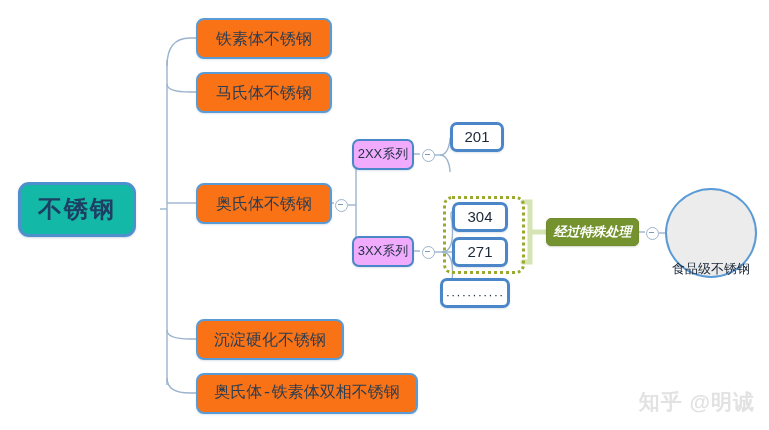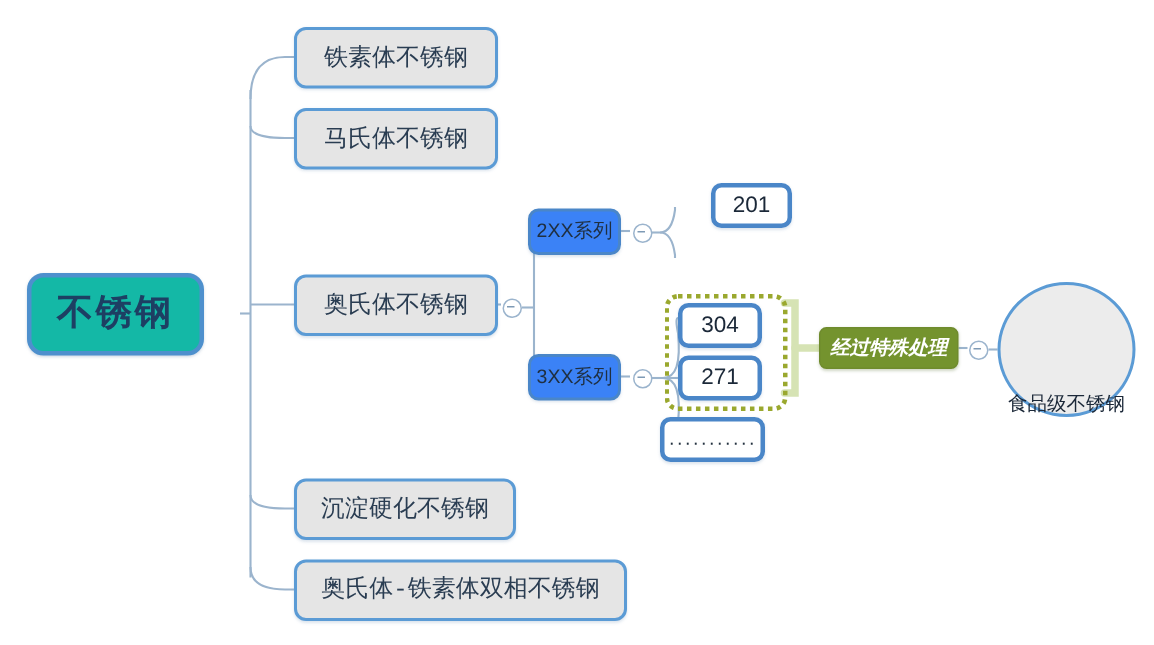--- a/index.html
+++ b/index.html
@@ -46,30 +46,30 @@
     color: #1d3f63;
     font-size: 24px;
     font-weight: bold;
     letter-spacing: 2px;
     box-shadow: 0 1px 2px rgba(120,150,180,0.35);
   }
   
   .node-l1 {
     border: 2px solid #5b9bd5;
     border-radius: 8px;
-    background: #e5e5e5;
+    background: #f97316;
     color: #2a3d52;
     font-size: 16px;
     box-shadow: 0 1px 2px rgba(140,165,195,0.3);
   }
   
   .node-l2 {
     border: 2px solid #4a86c8;
     border-radius: 7px;
-    background: #3b82f6;
+    background: #f0abfc;
     color: #1f2f40;
     font-size: 13px;
     box-shadow: 0 1px 2px rgba(140,165,195,0.3);
   }
   
   .node-l3 {
     border: 3px solid #4a86c8;
     border-radius: 7px;
     background: #ffffff;
     color: #1b2838;
@@ -215,21 +215,21 @@
     <span>奥氏体-铁素体双相不锈钢</span>
   </div>
 
   <div class="node node-l2" style="left:352px; top:139px; width:62px; height:31px;">
     <span>2XX系列</span>
   </div>
   <div class="node node-l2" style="left:352px; top:236px; width:62px; height:31px;">
     <span>3XX系列</span>
   </div>
 
-  <div class="node node-l3" style="left:450px; top:122px; width:54px; height:30px;margin-left:24px;">
+  <div class="node node-l3" style="left:450px; top:122px; width:54px; height:30px;">
     <span>201</span>
   </div>
 
   <div class="node node-l3" style="left:452px; top:202px; width:56px; height:30px;">
     <span>304</span>
   </div>
   <div class="node node-l3" style="left:452px; top:237px; width:56px; height:30px;">
     <span>271</span>
   </div>
   <div class="node node-l3 node-dots" style="left:440px; top:278px; width:70px; height:30px;">
@@ -242,14 +242,15 @@
 
   <div class="node node-circle" style="left:665px; top:188px; width:92px; height:90px;align-items:flex-end;">
     <span>食品级不锈钢</span>
   </div>
 
   <div class="marker" style="left:335px; top:199px;"></div>
   <div class="marker" style="left:422px; top:149px;"></div>
   <div class="marker" style="left:422px; top:246px;"></div>
   <div class="marker" style="left:646px; top:227px;"></div>
 
+  <div class="watermark">知乎 @明诚</div>
 
 </div>
 
 </body></html>

